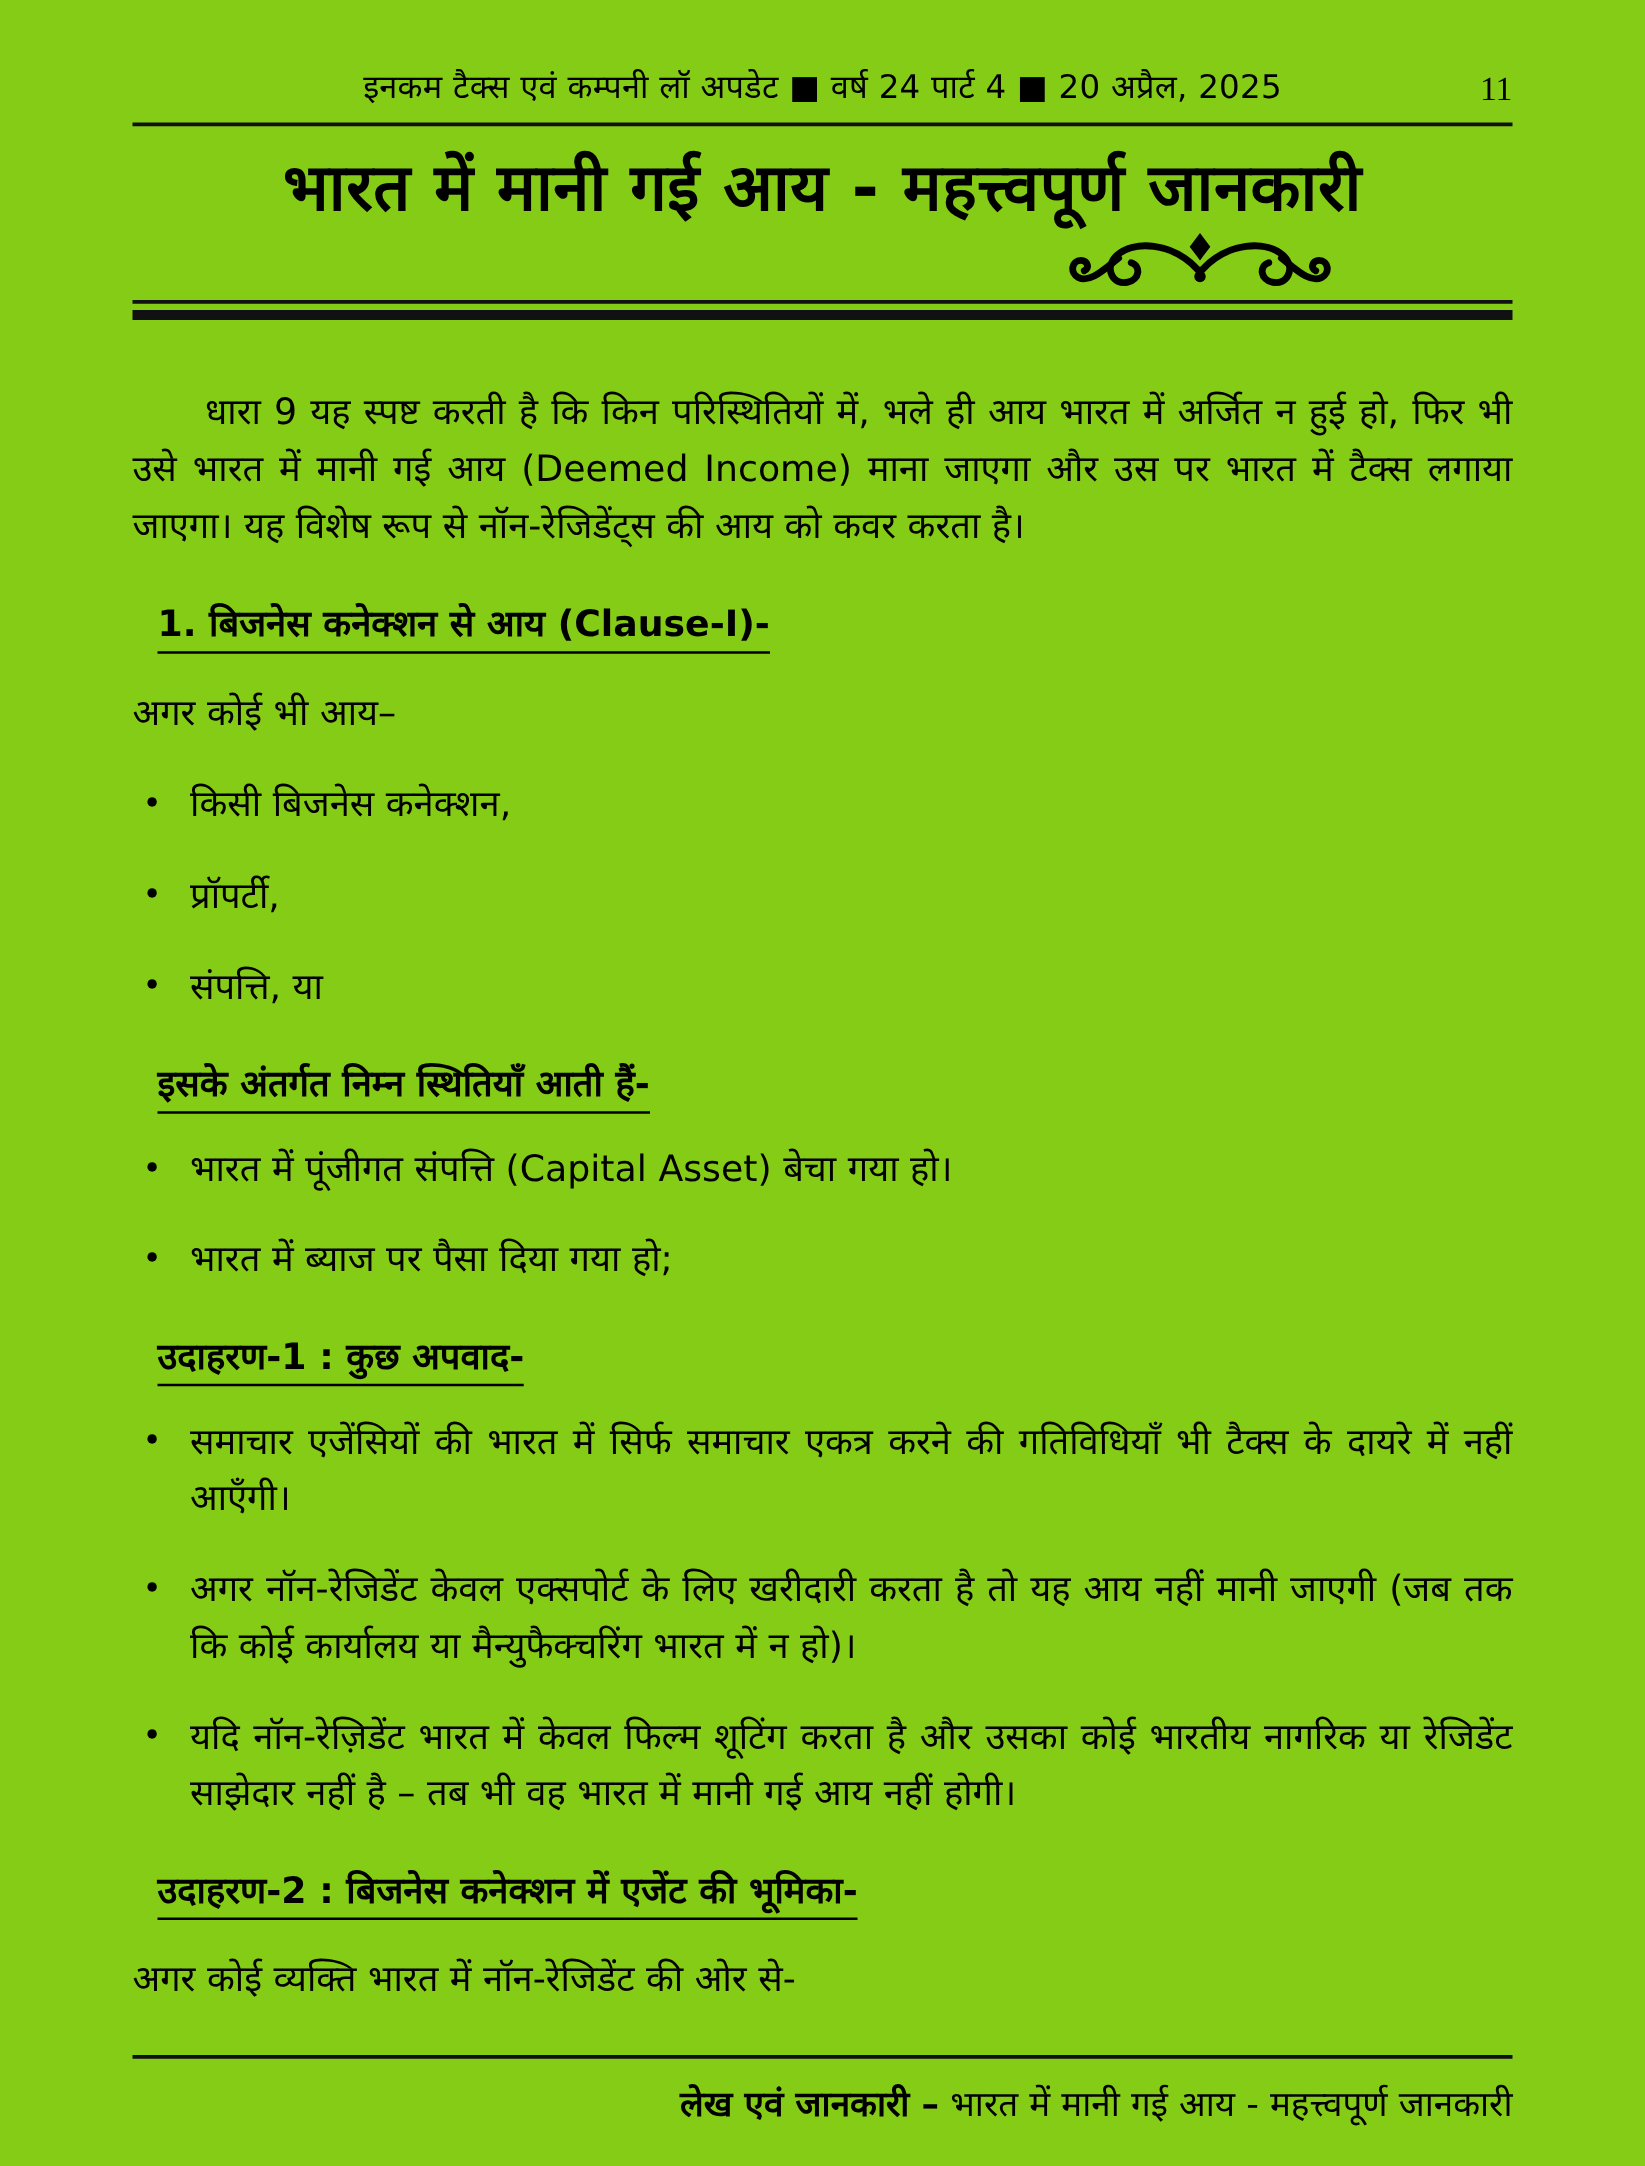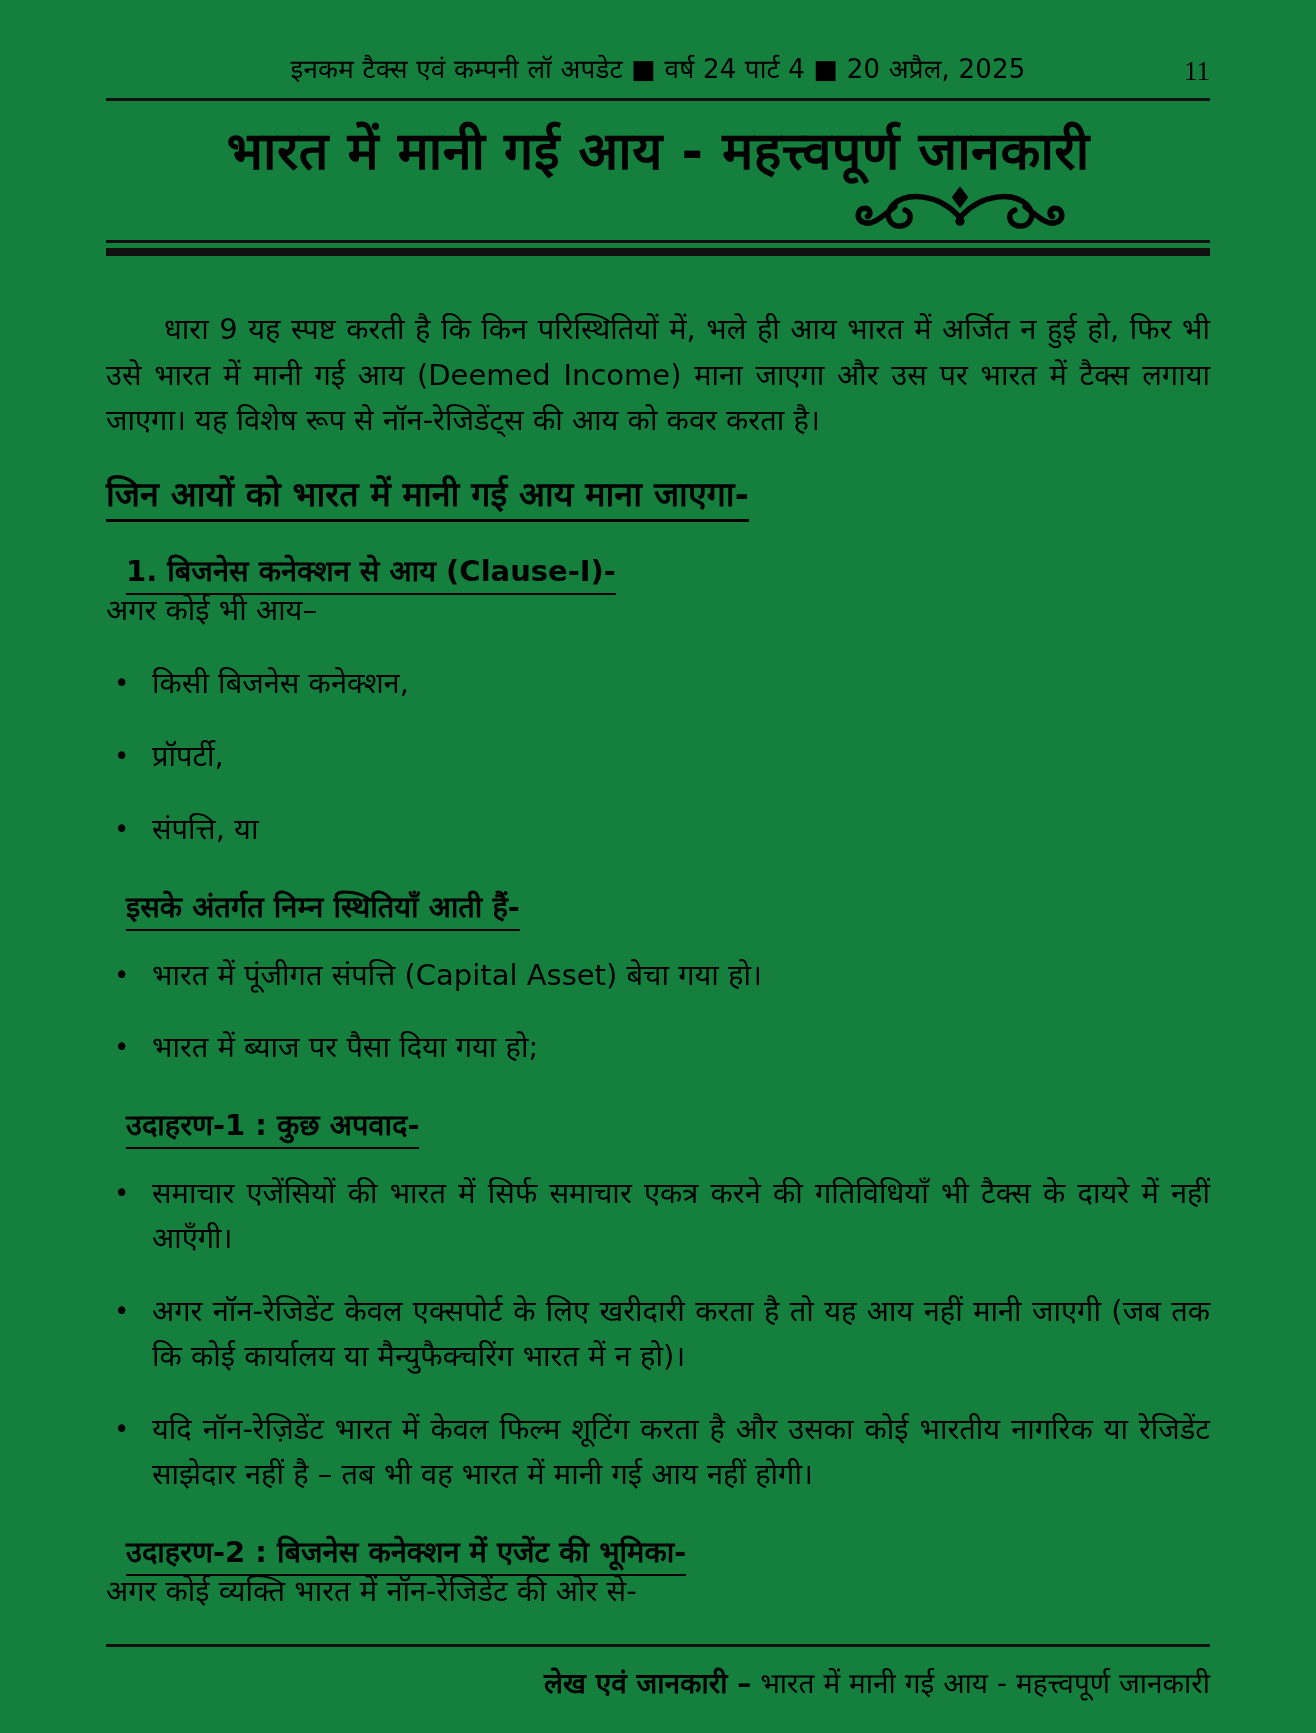--- a/index.html
+++ b/index.html
@@ -4,21 +4,21 @@
 <style>
   * { margin: 0; padding: 0; box-sizing: border-box; }
   html, body { background: #ffffff; }
   body {
     width: 1316px; height: 1733px;
     position: relative;
     font-family: "DejaVu Sans", "Liberation Sans", sans-serif;
     color: #000;
     overflow: hidden;
   }
-  .page { position: absolute; inset: 0; background: #15803d; }
+  .page { position: absolute; inset: 0; background: #84cc16; }
   .content { padding: 0 106px; }
 
   
   .page-header { position: relative; padding-top: 50px; height: 92px; }
   .journal-line {
     text-align: center;
     font-size: 26px;
     letter-spacing: 0.2px;
     white-space: nowrap;
   }
@@ -57,20 +57,21 @@
     font-weight: bold;
   }
   .h2-heading span { border-bottom: 3px solid #000; padding-bottom: 5px; }
   .h3-heading {
     margin-top: 34px;
     font-size: 29px;
     font-weight: bold;
   }
   .h3-heading span { border-bottom: 2px solid #000; padding-bottom: 5px; margin-left: 20px; }
   .lead-para {
+    margin-top: 32px;
     font-size: 29px;
     line-height: 1.5;
   }
   .bullet-list { margin-top: 22px; }
   .bullet-item {
     display: flex;
     margin-top: 28px;
     font-size: 29px;
     line-height: 1.55;
   }
@@ -118,23 +119,20 @@
         </g>
         <path d="M120 2 L129 14 L120 26 L111 14 Z" fill="#000"></path>
         <circle cx="120" cy="40" r="5" fill="#000"></circle>
       </svg>
     </div>
     <div class="title-rule-thin"></div>
     <div class="title-rule-thick"></div>
 
     <p class="intro-para">धारा 9 यह स्पष्ट करती है कि किन परिस्थितियों में, भले ही आय भारत में अर्जित न हुई हो, फिर भी उसे भारत में मानी गई आय (Deemed Income) माना जाएगा और उस पर भारत में टैक्स लगाया जाएगा। यह विशेष रूप से नॉन-रेजिडेंट्स की आय को कवर करता है।</p>
 
-    <div class="h2-heading">
-      <span>जिन आयों को भारत में मानी गई आय माना जाएगा-</span>
-    </div>
 
     <div class="h3-heading">
       <span>1. बिजनेस कनेक्शन से आय (Clause-I)-</span>
     </div>
     <p class="lead-para">अगर कोई भी आय–</p>
     <div class="bullet-list">
       <div class="bullet-item">
         <span class="bullet-dot"></span>
         <span class="bullet-text">किसी बिजनेस कनेक्शन,</span>
       </div>

